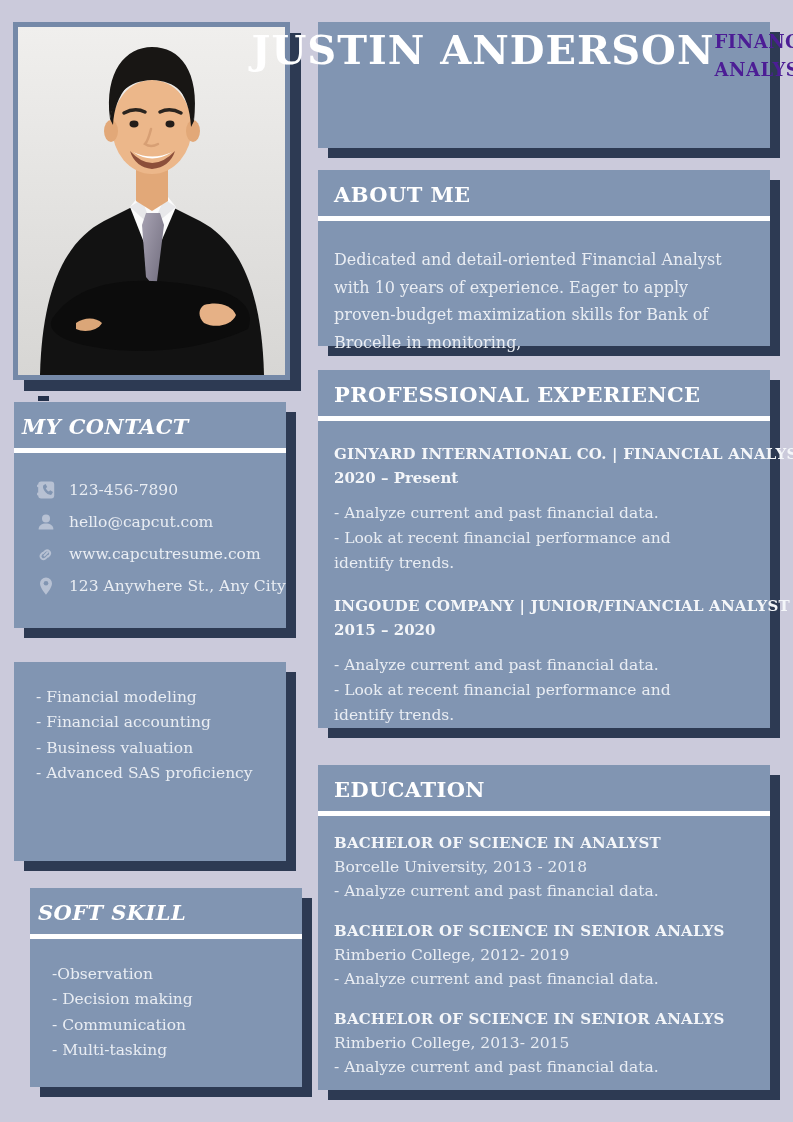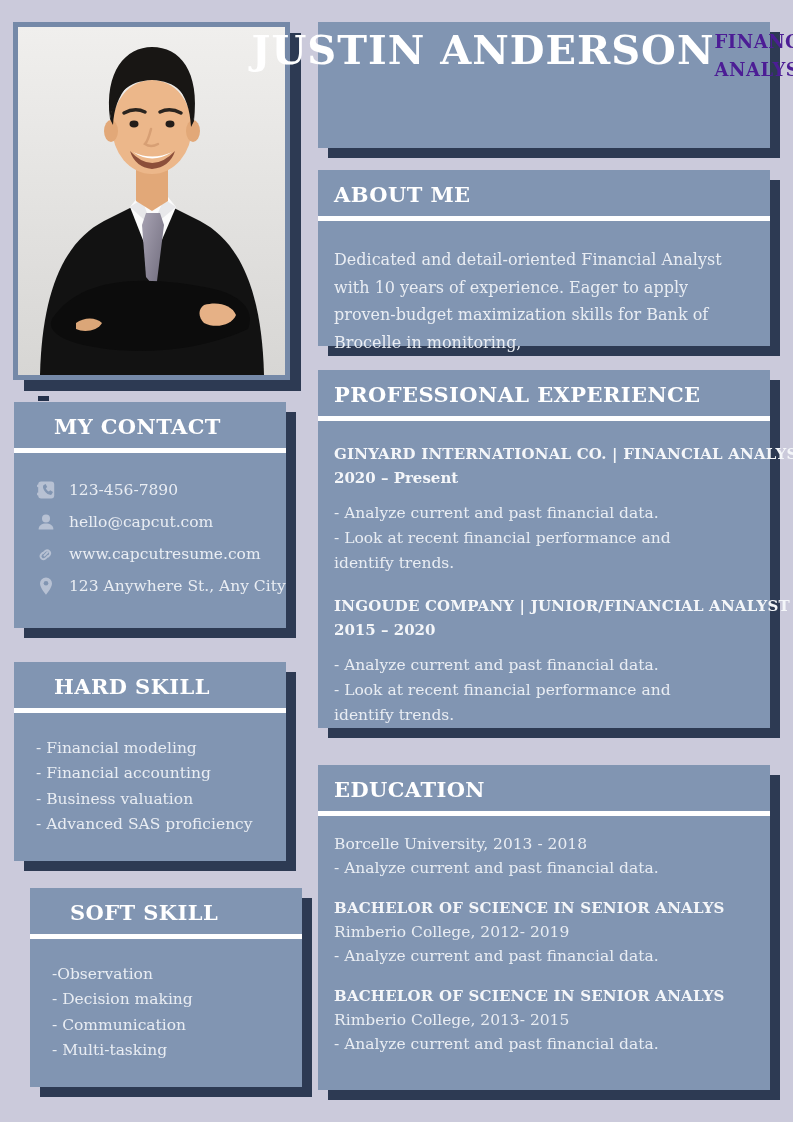--- a/index.html
+++ b/index.html
@@ -26,21 +26,21 @@
   }
   .section-head {
     border-bottom: 5px solid #fff;
     padding: 12px 16px 9px 16px;
     color: var(--txt-head);
     font-weight: bold;
     font-size: 21px;
     letter-spacing: 0.4px;
     white-space: nowrap;
   }
-  .left .section-head { padding-left: 40px; }
+  .left .section-head { padding-left: 8px; font-style: italic; }
 
   
   .photo-frame {
     position: absolute;
     left: 13px; top: 22px;
     width: 277px; height: 358px;
     border: 5px solid var(--frame);
     background: #e9e9e7;
     box-shadow: 11px 11px 0 var(--shadow);
     overflow: hidden;
@@ -216,21 +216,20 @@
           <path d="M10 1.4 a6 6 0 0 1 6 6 c0 4.4-6 11.2-6 11.2 s-6-6.8-6-11.2 a6 6 0 0 1 6-6 z" fill="#b7c1d3"></path>
           <circle cx="10" cy="7.3" r="2.3" fill="#8195b2"></circle>
         </svg>
       </span>
       <span class="contact-text">123 Anywhere St., Any City</span>
     </div>
   </div>
 </div>
 
 <div class="panel hard-panel left">
-  <div class="section-head">HARD SKILL</div>
   <div class="skill-body">
     <div class="skill-item">- Financial modeling</div>
     <div class="skill-item">- Financial accounting</div>
     <div class="skill-item">- Business valuation</div>
     <div class="skill-item">- Advanced SAS proficiency</div>
   </div>
 </div>
 
 <div class="panel soft-panel left">
   <div class="section-head">SOFT SKILL</div>
@@ -273,20 +272,21 @@
         <p class="bullet">- Look at recent financial performance and identify trends.</p>
       </div>
     </div>
   </div>
 </div>
 
 <div class="panel edu-panel">
   <div class="section-head">EDUCATION</div>
   <div class="edu-body">
     <div class="edu-entry">
+      <div class="edu-degree">BACHELOR OF SCIENCE IN ANALYST</div>
       <div class="edu-school">Borcelle University, 2013 - 2018</div>
       <div class="edu-bullet">- Analyze current and past financial data.</div>
     </div>
     <div class="edu-entry">
       <div class="edu-degree">BACHELOR OF SCIENCE IN SENIOR ANALYS</div>
       <div class="edu-school">Rimberio College, 2012- 2019</div>
       <div class="edu-bullet">- Analyze current and past financial data.</div>
     </div>
     <div class="edu-entry">
       <div class="edu-degree">BACHELOR OF SCIENCE IN SENIOR ANALYS</div>

